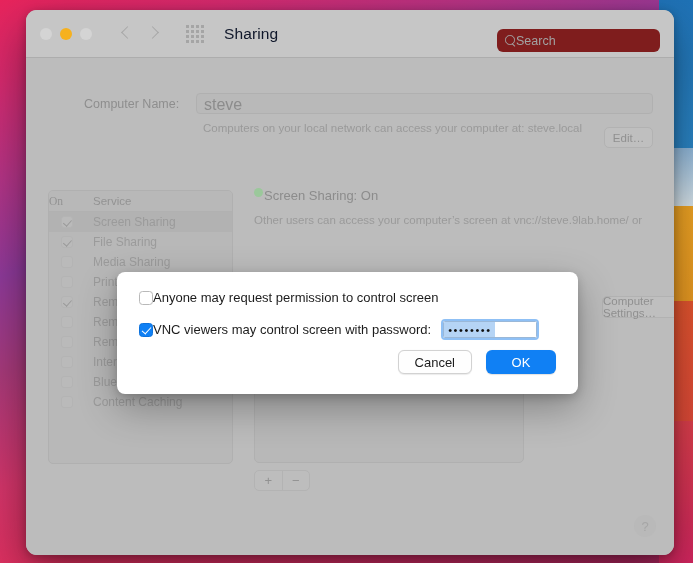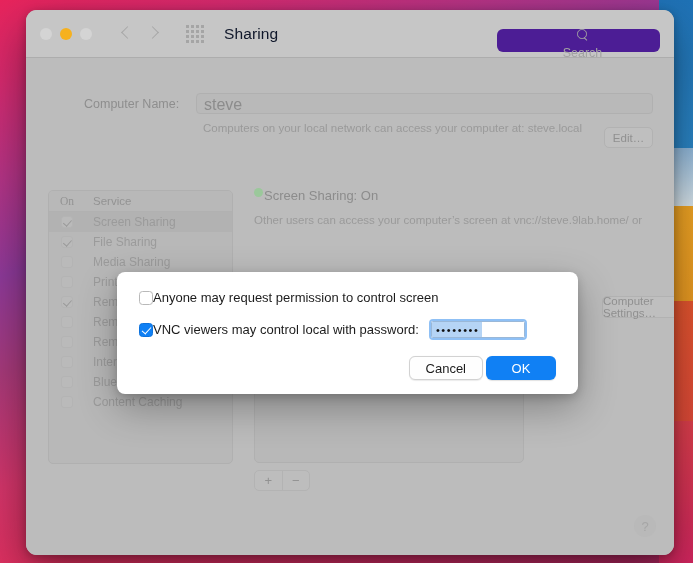--- a/index.html
+++ b/index.html
@@ -94,26 +94,24 @@
     margin-left: 20px;
     font-size: 15.5px;
     color: #0f172a;
     letter-spacing: .1px;
   }
 
   #search-box {
     position: absolute;
     right: 14px; top: 19px;
     width: 163px; height: 23px;
-    background: #4c1d95;
+    background: #7f1d1d;
     border-radius: 6px;
     display: flex; align-items: center;
     padding-left: 8px;
-    gap: 6px;
-    flex-direction: column;
   }
   #search-icon {
     width: 11px; height: 11px; position: relative; flex: none;
   }
   #search-icon::before {
     content: ""; position: absolute; left: 0; top: 0;
     width: 7.5px; height: 7.5px; border: 1.3px solid #a3a3a3; border-radius: 50%;
   }
   #search-icon::after {
     content: ""; position: absolute; left: 7px; top: 7.5px;
@@ -162,21 +160,21 @@
     border: 1px solid #b0b0b0;
     border-radius: 5px;
     overflow: hidden;
   }
   #svc-head {
     display: flex; height: 21px; align-items: center;
     background: #b8b8b8;
     border-bottom: 1px solid #b1b1b1;
     font-size: 11.5px; color: #939393;
   }
-  #svc-head .c-on  { width: 36px; text-align: center; font-family: Liberation Serif, serif; }
+  #svc-head .c-on  { width: 36px; text-align: left; font-family: Liberation Serif, serif; }
   #svc-head .c-svc { padding-left: 8px; }
 
   .svc-row {
     display: flex; align-items: center; height: 20px;
     font-size: 12px; color: #9b9b9b;
   }
   .svc-row.sel { background: #b2b2b2; }
   .svc-row .cell-on { width: 36px; display: flex; justify-content: center; }
   .svc-row .cell-name { padding-left: 8px; }
 
@@ -339,22 +337,22 @@
     background: #b5d4f5;
     height: 100%;
     display: flex; align-items: center;
     padding: 0 3px 0 4px;
     letter-spacing: 1.6px;
     font-size: 11px;
     color: #101010;
   }
 
   #sheet-actions {
-    position: absolute; right: 22px; bottom: 14px;
-    display: flex; gap: 3px;
+    position: absolute; right: 22px; bottom: 20px;
+    display: flex; gap: 14px;
   }
   .sbtn {
     height: 24px;
     border-radius: 6px;
     font-size: 13px;
     display: flex; align-items: center; justify-content: center;
     padding: 0 16px;
   }
   .sbtn.cancel {
     background: #fefefe;
@@ -533,21 +531,21 @@
       <div id="help-btn">?</div>
 
       <div id="sheet">
         <div class="cbrow">
           <span class="cb"></span>
           <span class="cblabel">Anyone may request permission to control screen</span>
         </div>
 
         <div class="cbrow">
           <span class="cb checked"></span>
-          <span class="cblabel">VNC viewers may control local with password:</span>
+          <span class="cblabel">VNC viewers may control screen with password:</span>
           <span id="pw-wrap">
             <span id="pw-inner">
               <span id="pw-sel">••••••••</span>
             </span>
           </span>
         </div>
 
         <div id="sheet-actions">
           <div class="sbtn cancel">Cancel</div>
           <div class="sbtn ok">OK</div>

